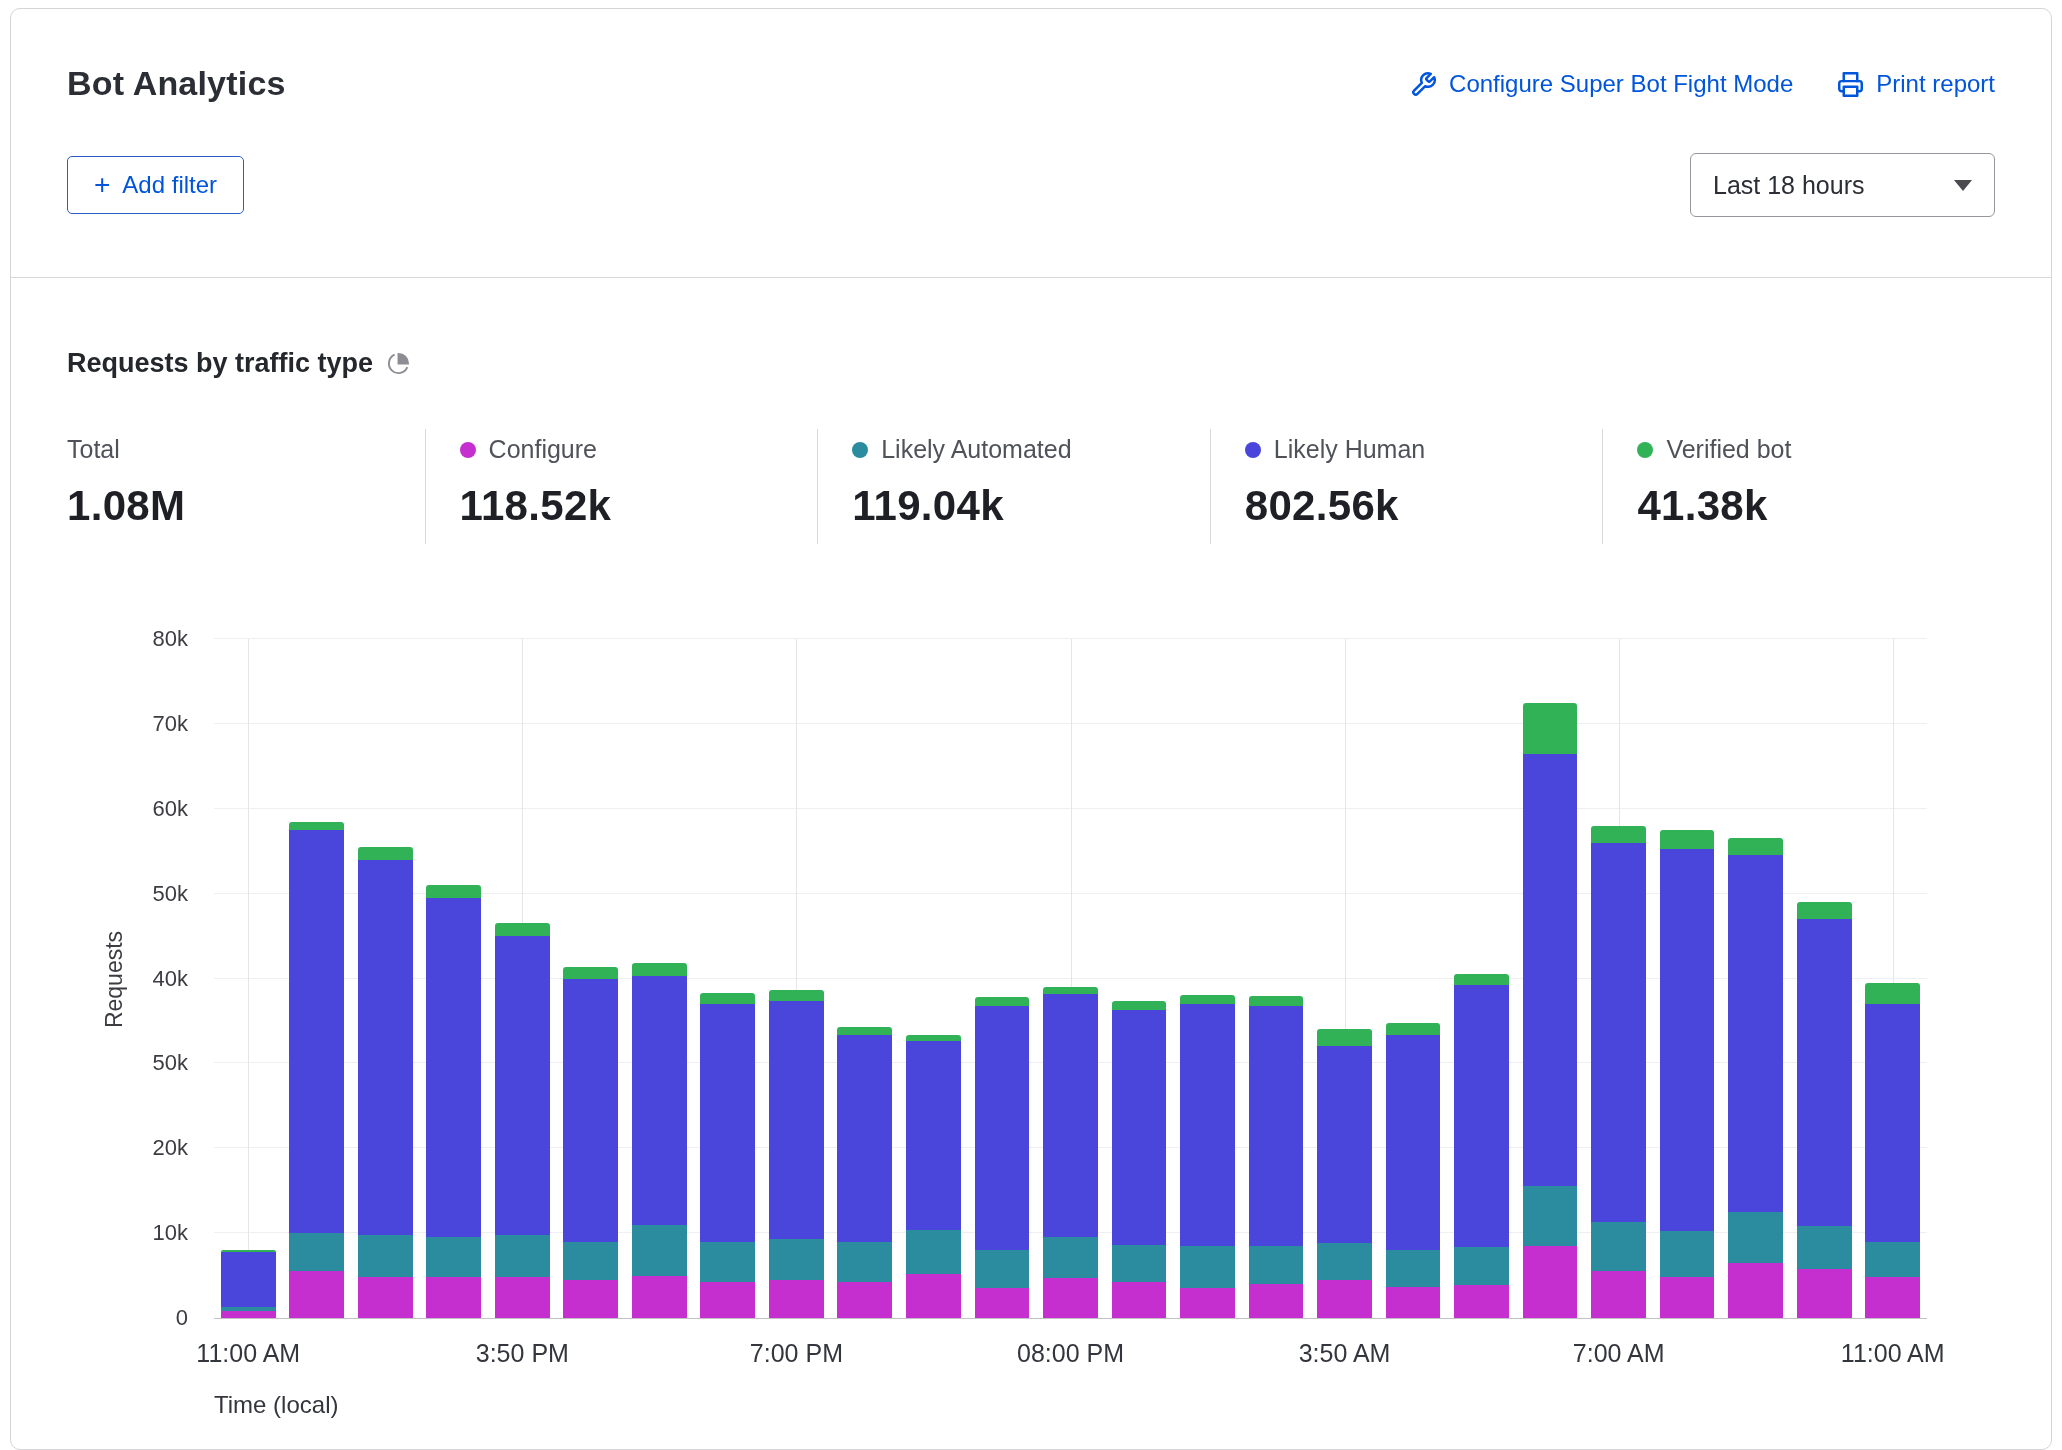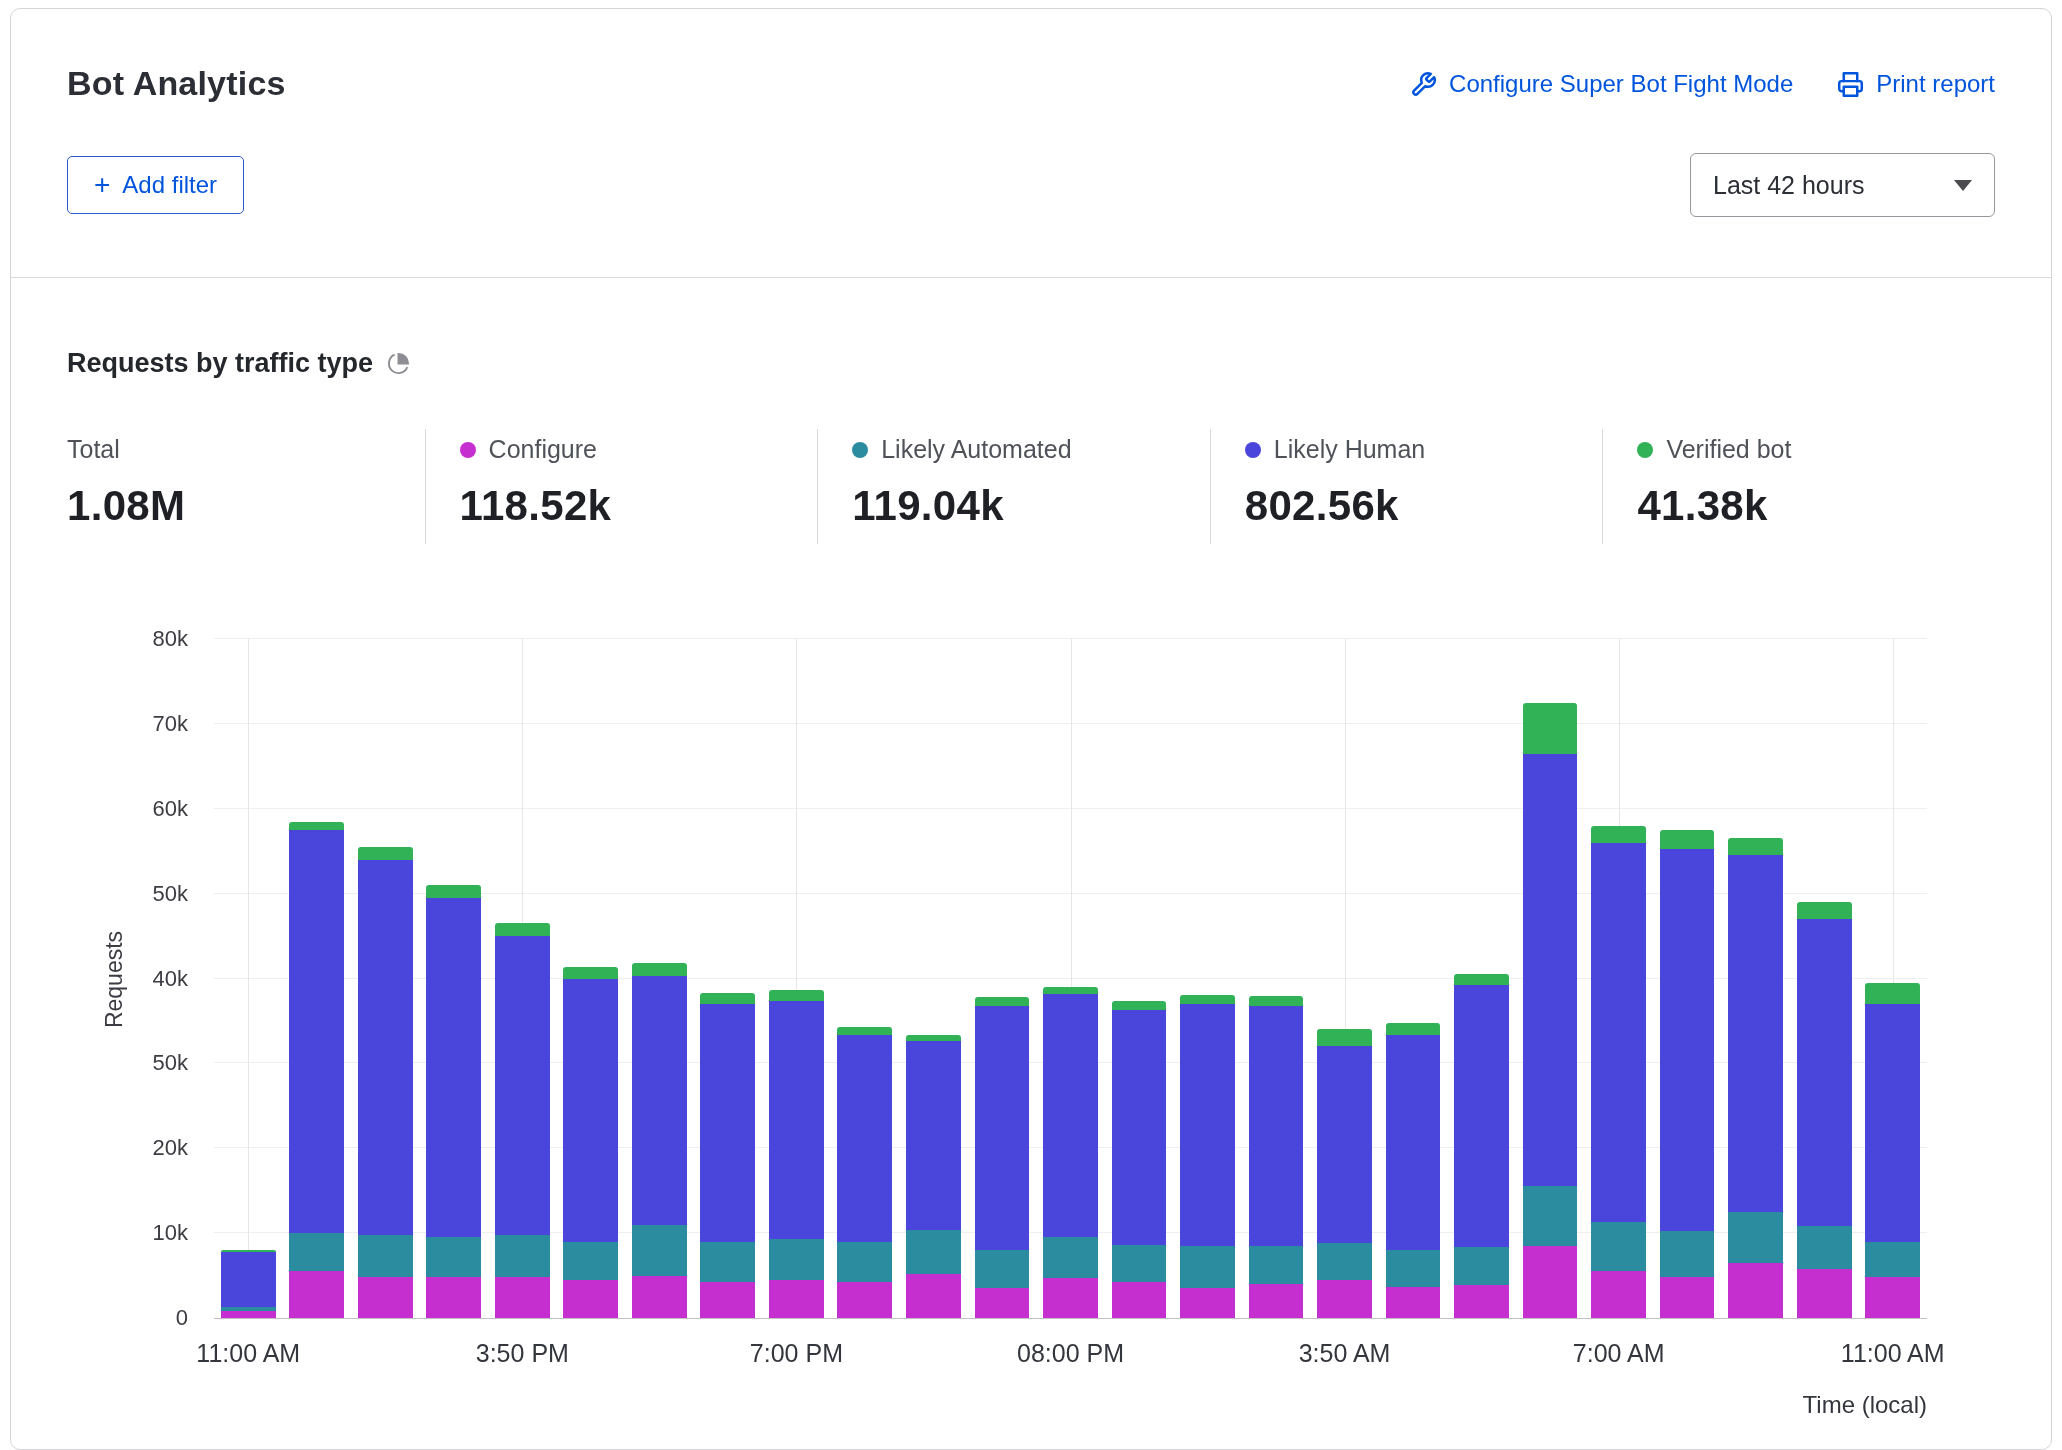--- a/index.html
+++ b/index.html
@@ -55,21 +55,21 @@
     font-size:22px; color:#3c3c43; white-space:nowrap; }
   .bars { position:absolute; left:0; right:0; top:0; bottom:0; display:flex; align-items:flex-end; }
   .slot { flex:1; height:100%; display:flex; justify-content:center; align-items:flex-end; }
   .bar { width:80%; max-width:56px; height:100%; display:flex; flex-direction:column-reverse; }
   .seg { width:100%; flex:none; }
   .xlabels { position:absolute; left:147px; right:68px; top:700px; height:34px; }
   .xtick { position:absolute; transform:translateX(-50%); font-size:25px; color:#33363c; white-space:nowrap; }
   .y-title { position:absolute; left:18px; top:0; height:680px; width:60px;
     display:flex; align-items:center; justify-content:center; }
   .y-title span { transform:rotate(-90deg); font-size:23px; color:#3c3c43; white-space:nowrap; }
-  .x-title { position:absolute; left:147px; right:68px; top:752px; text-align:right;
+  .x-title { position:absolute; left:147px; right:68px; top:752px; text-align:left;
     font-size:24px; color:#33363c; }
 </style>
 </head>
 <body>
 
 <div class="card">
   <div class="card-inner">
 
     <div class="card-header">
       <h1 class="page-title">Bot Analytics</h1>
@@ -90,21 +90,21 @@
         </a>
       </div>
     </div>
 
     <div class="toolbar">
       <button class="add-filter">
         <span class="plus">+</span>
         <span>Add filter</span>
       </button>
       <div class="select">
-        <span>Last 42 hours</span>
+        <span>Last 18 hours</span>
         <span class="chev"></span>
       </div>
     </div>
   </div>
 
   <div class="divider"></div>
 
   <div class="card-inner">
     <div class="section">
 

